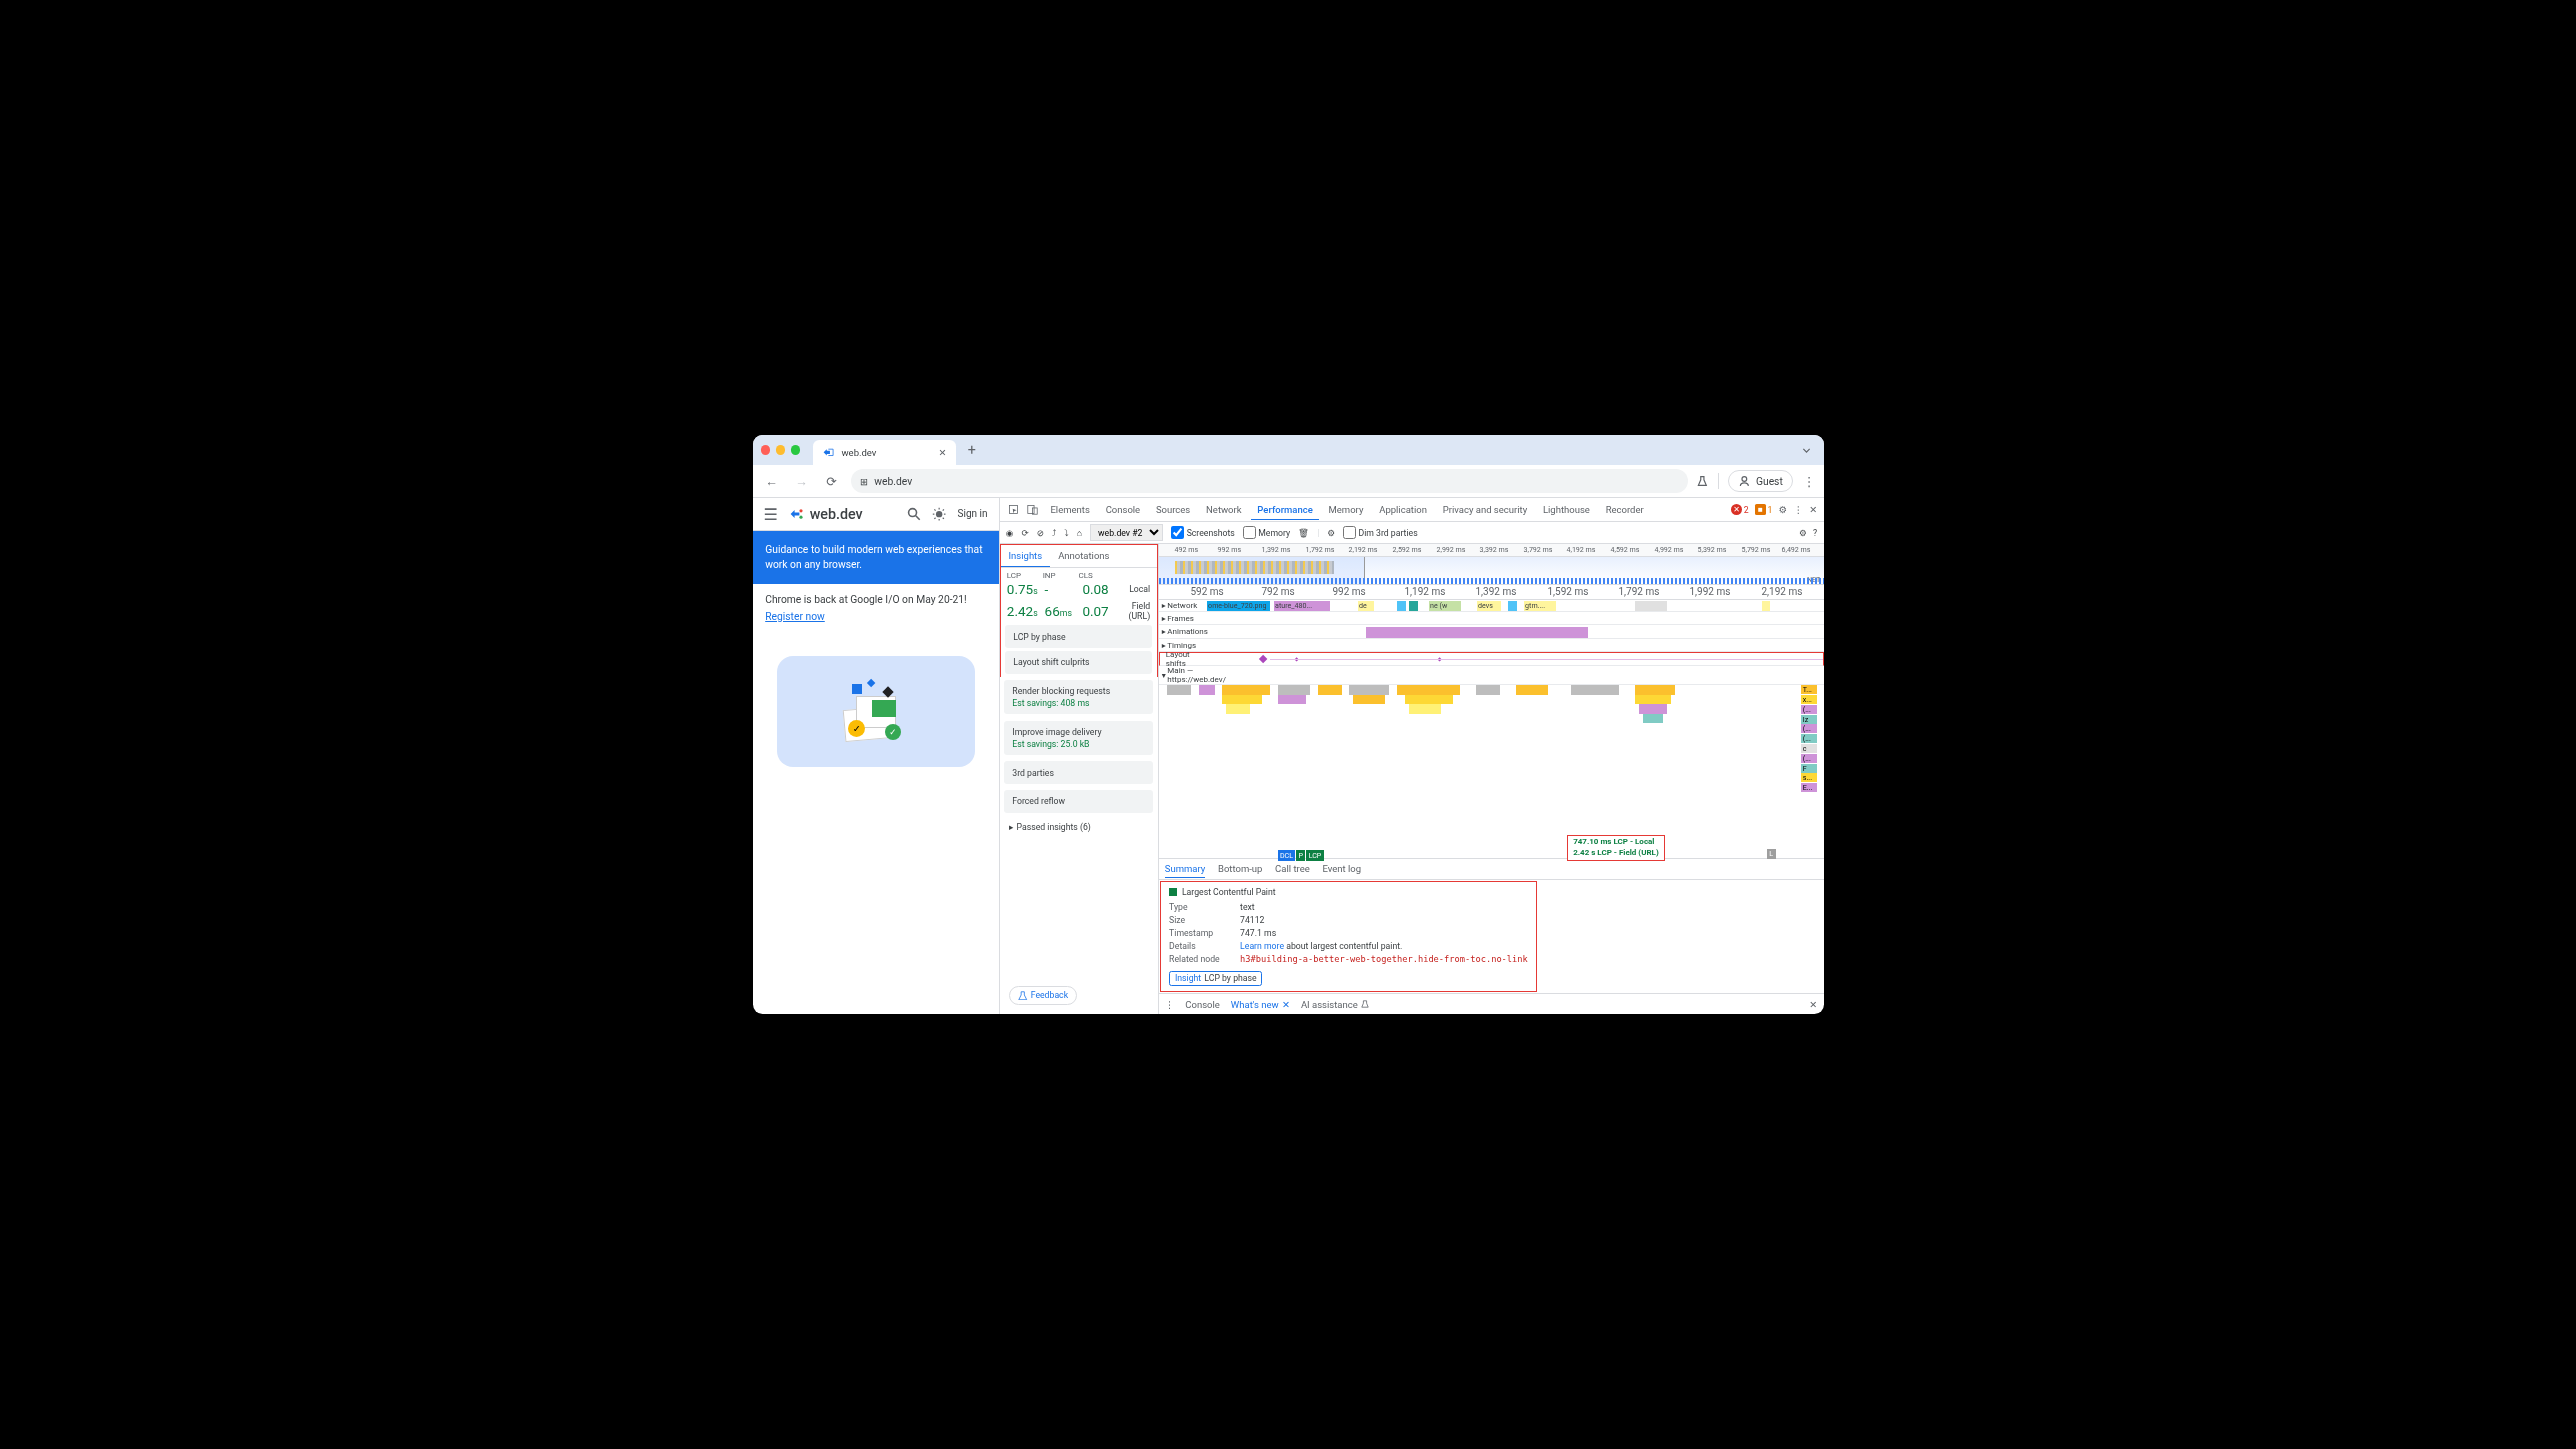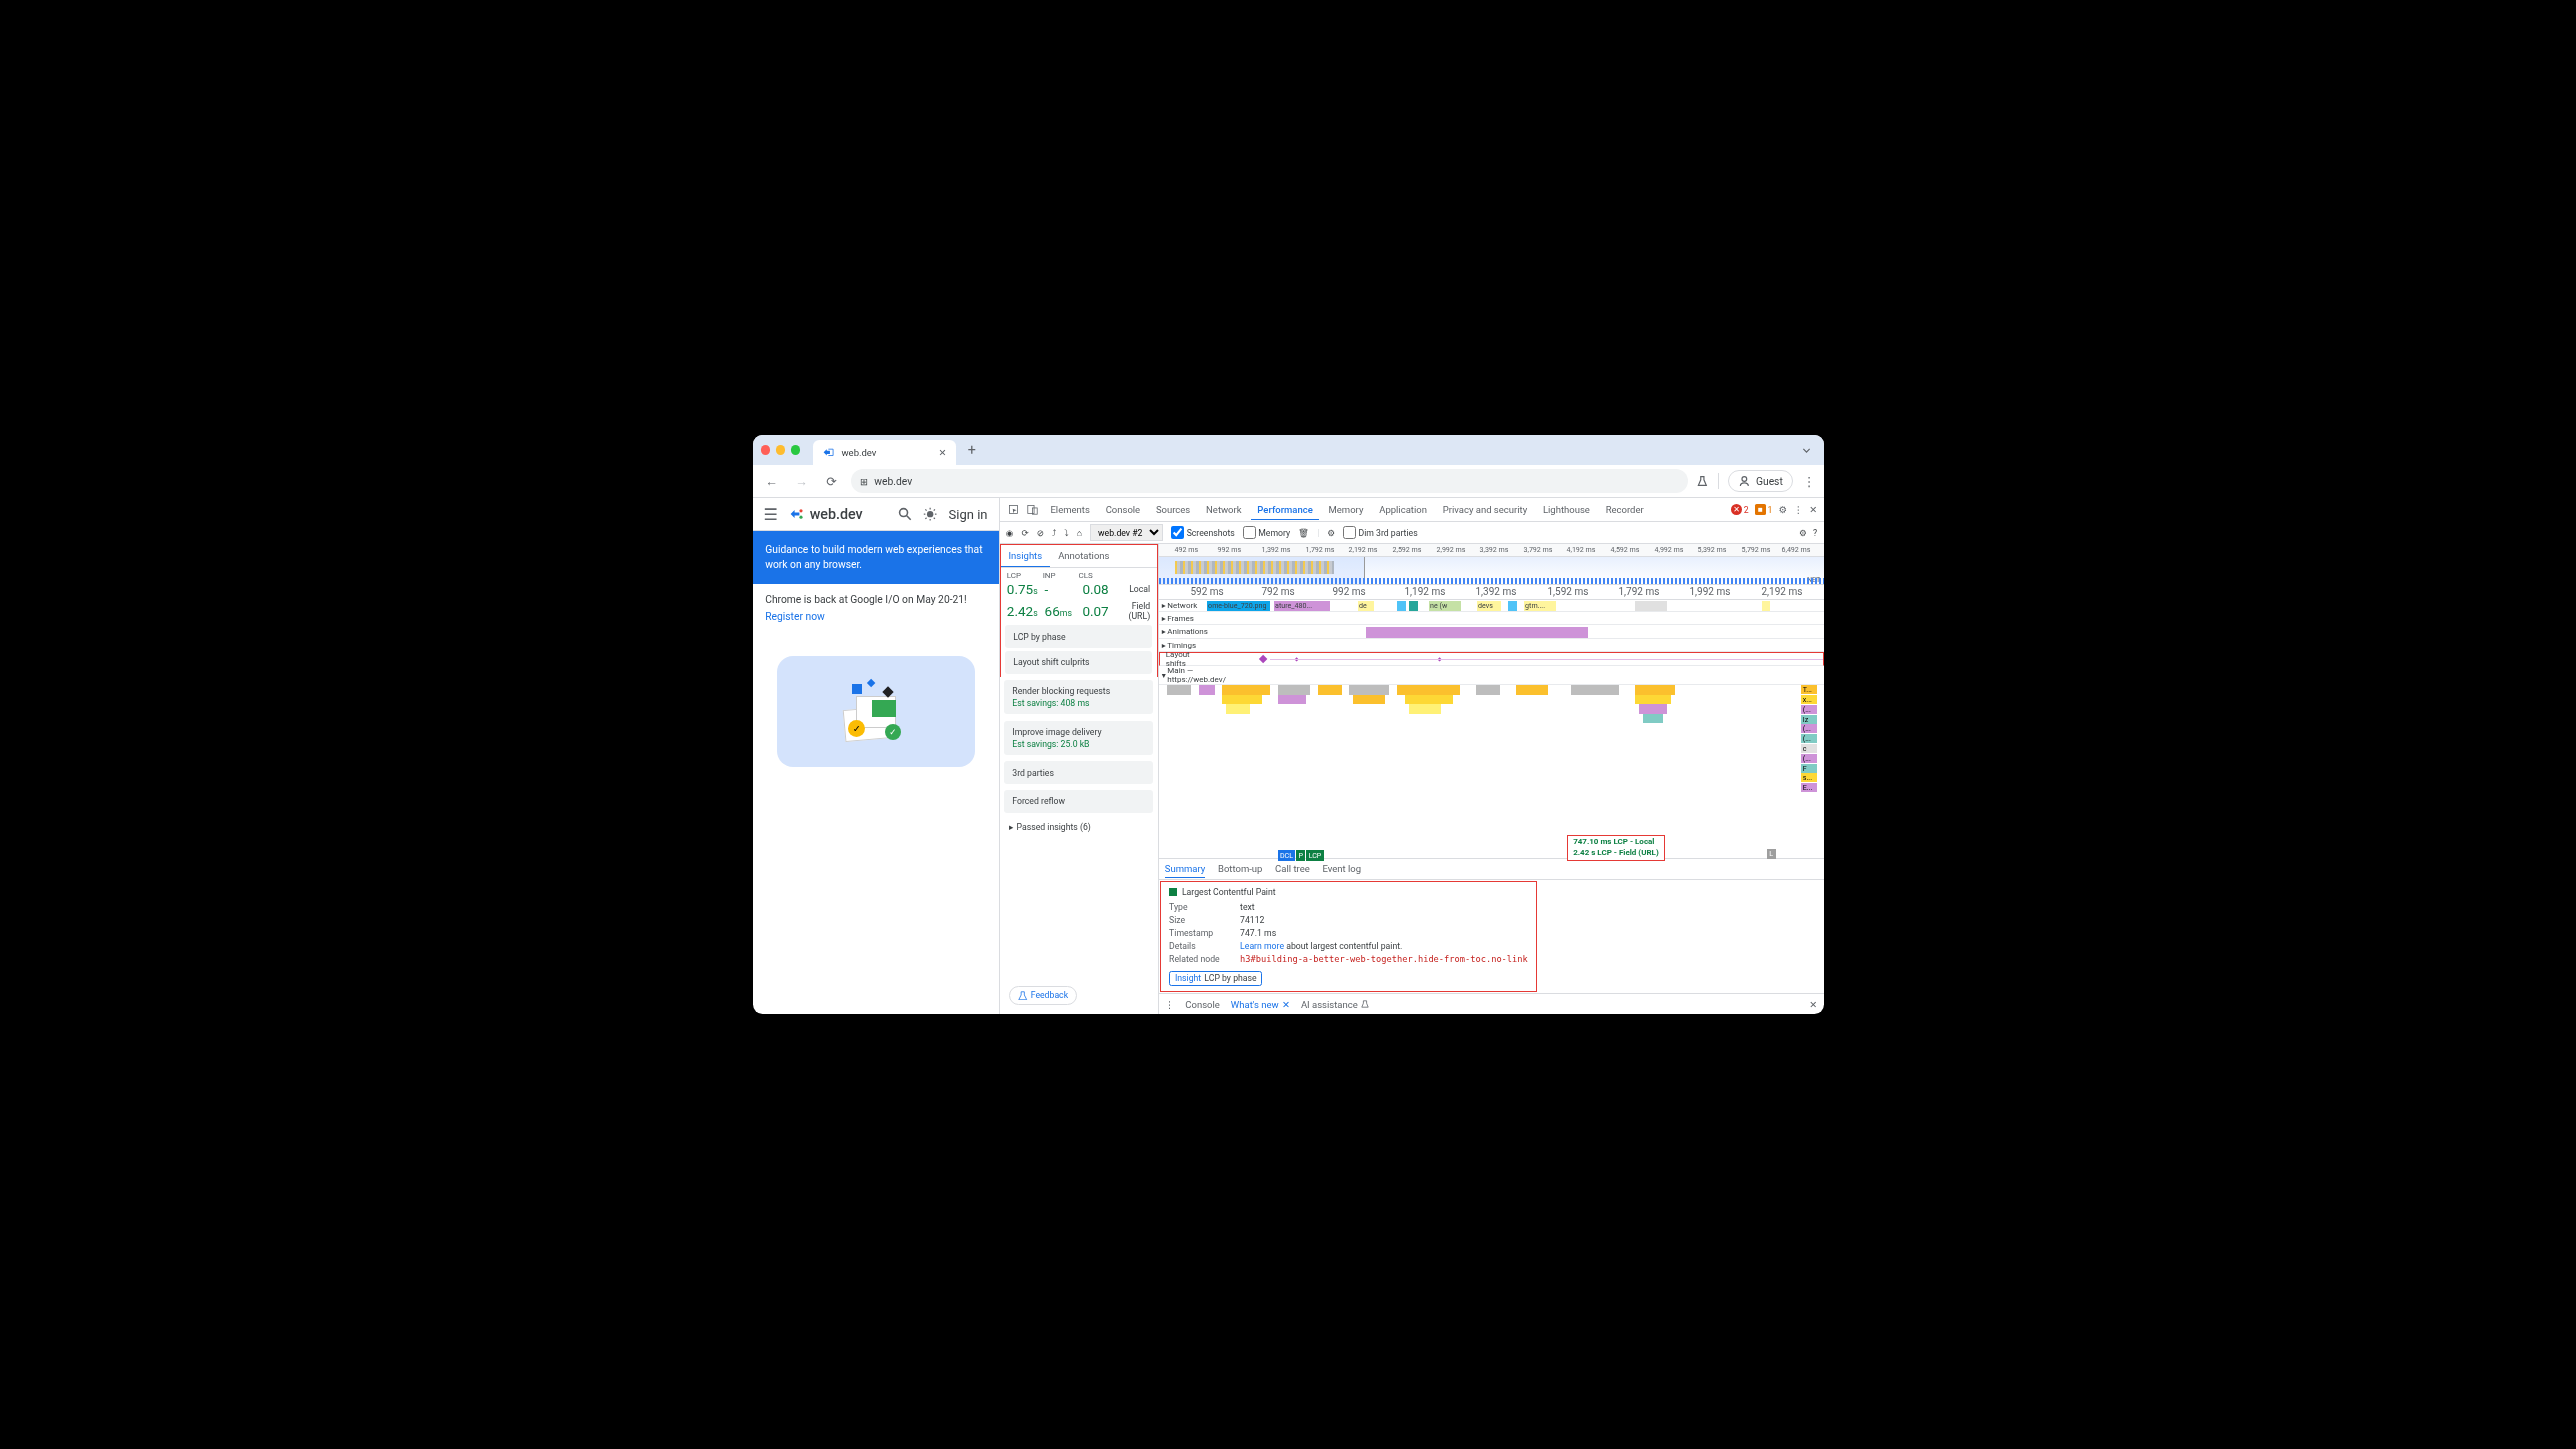--- a/index.html
+++ b/index.html
@@ -25,21 +25,21 @@
 .divider-v { width: 0.8px; height: 16px; background: #dadce0; }
 .main-split { flex: 1; display: flex; overflow: hidden; }
 .page-content { width: 246px; display: flex; flex-direction: column; overflow: hidden; }
 .page-header { height: 33px; display: flex; align-items: center; padding: 0 11px; gap: 11px; border-bottom: 0.8px solid #dadce0; }
 .hamburger { font-size: 16px; color: #5f6368; cursor: pointer; }
 .logo-wrap { display: flex; align-items: center; gap: 4.8px; font-size: 14.3px; font-weight: 500; color: #3c4043; }
 .logo-icon { width: 16px; height: 16px; }
 .page-header-right { margin-left: auto; display: flex; align-items: center; gap: 11px; }
 .banner-blue { background: #1a73e8; color: #fff; padding: 11px 12.7px; font-size: 10.3px; line-height: 1.5; }
 .banner-io { padding: 9.5px 12.7px; font-size: 10.3px; color: #3c4043; }
-.banner-io a { color: #1a73e8; display: inline-block; margin-top: 3.2px; }
+.banner-io a { color: #1a73e8; text-decoration: underline; display: inline-block; margin-top: 3.2px; }
 .hero-img { margin: 24px 24px 16px; height: 111px; background: #d4e3fc; border-radius: 16px; display: flex; align-items: center; justify-content: center; position: relative; }
 .hero-title { padding: 0 16px; font-size: 35px; font-weight: 500; line-height: 1.05; color: #202124; font-family: "Google Sans", sans-serif; }
 .devtools { flex: 1; display: flex; flex-direction: column; border-left: 0.8px solid #dadce0; overflow: hidden; }
 .dt-tabs { height: 24px; display: flex; align-items: center; border-bottom: 0.8px solid #dadce0; padding: 0 6.3px; gap: 3.2px; font-size: 9.5px; }
 .dt-tab-icon { width: 16px; height: 16px; display: flex; align-items: center; justify-content: center; color: #5f6368; cursor: pointer; }
 .dt-tab { padding: 4.8px 6.3px; color: #5f6368; cursor: pointer; }
 .dt-tab.active { color: #1a73e8; border-bottom: 1.6px solid #1a73e8; font-weight: 500; }
 .dt-tabs-right { margin-left: auto; display: flex; align-items: center; gap: 6.3px; }
 .err-badge { display: flex; align-items: center; gap: 1.6px; font-size: 8.7px; }
 .err-circle { width: 11px; height: 11px; border-radius: 50%; display: flex; align-items: center; justify-content: center; color: #fff; font-size: 8px; }
@@ -181,21 +181,21 @@
                   <line x1="9" y1="15" x2="9" y2="17"></line>
                   <line x1="1" y1="9" x2="3" y2="9"></line>
                   <line x1="15" y1="9" x2="17" y2="9"></line>
                   <line x1="3" y1="3" x2="4.5" y2="4.5"></line>
                   <line x1="13.5" y1="13.5" x2="15" y2="15"></line>
                   <line x1="3" y1="15" x2="4.5" y2="13.5"></line>
                   <line x1="13.5" y1="4.5" x2="15" y2="3"></line>
                 </g>
               </svg>
           </span>
-          <span style="font-size:13px;color:#3c4043;">Sign in</span>
+          <span style="font-size:10px;color:#3c4043;">Sign in</span>
         </div>
       </div>
       <div class="banner-blue">Guidance to build modern web experiences that work on any browser.</div>
       <div class="banner-io">
         <span>Chrome is back at Google I/O on May 20-21!</span><br>
         <a>Register now</a>
       </div>
       <div class="hero-img">
         <div class="hero-shapes">
           <div style="position:absolute;left:16px;top:32px;width:48px;height:32px;background:#fff;border:0.8px solid #ccc;transform:rotate(-5deg);"></div>

